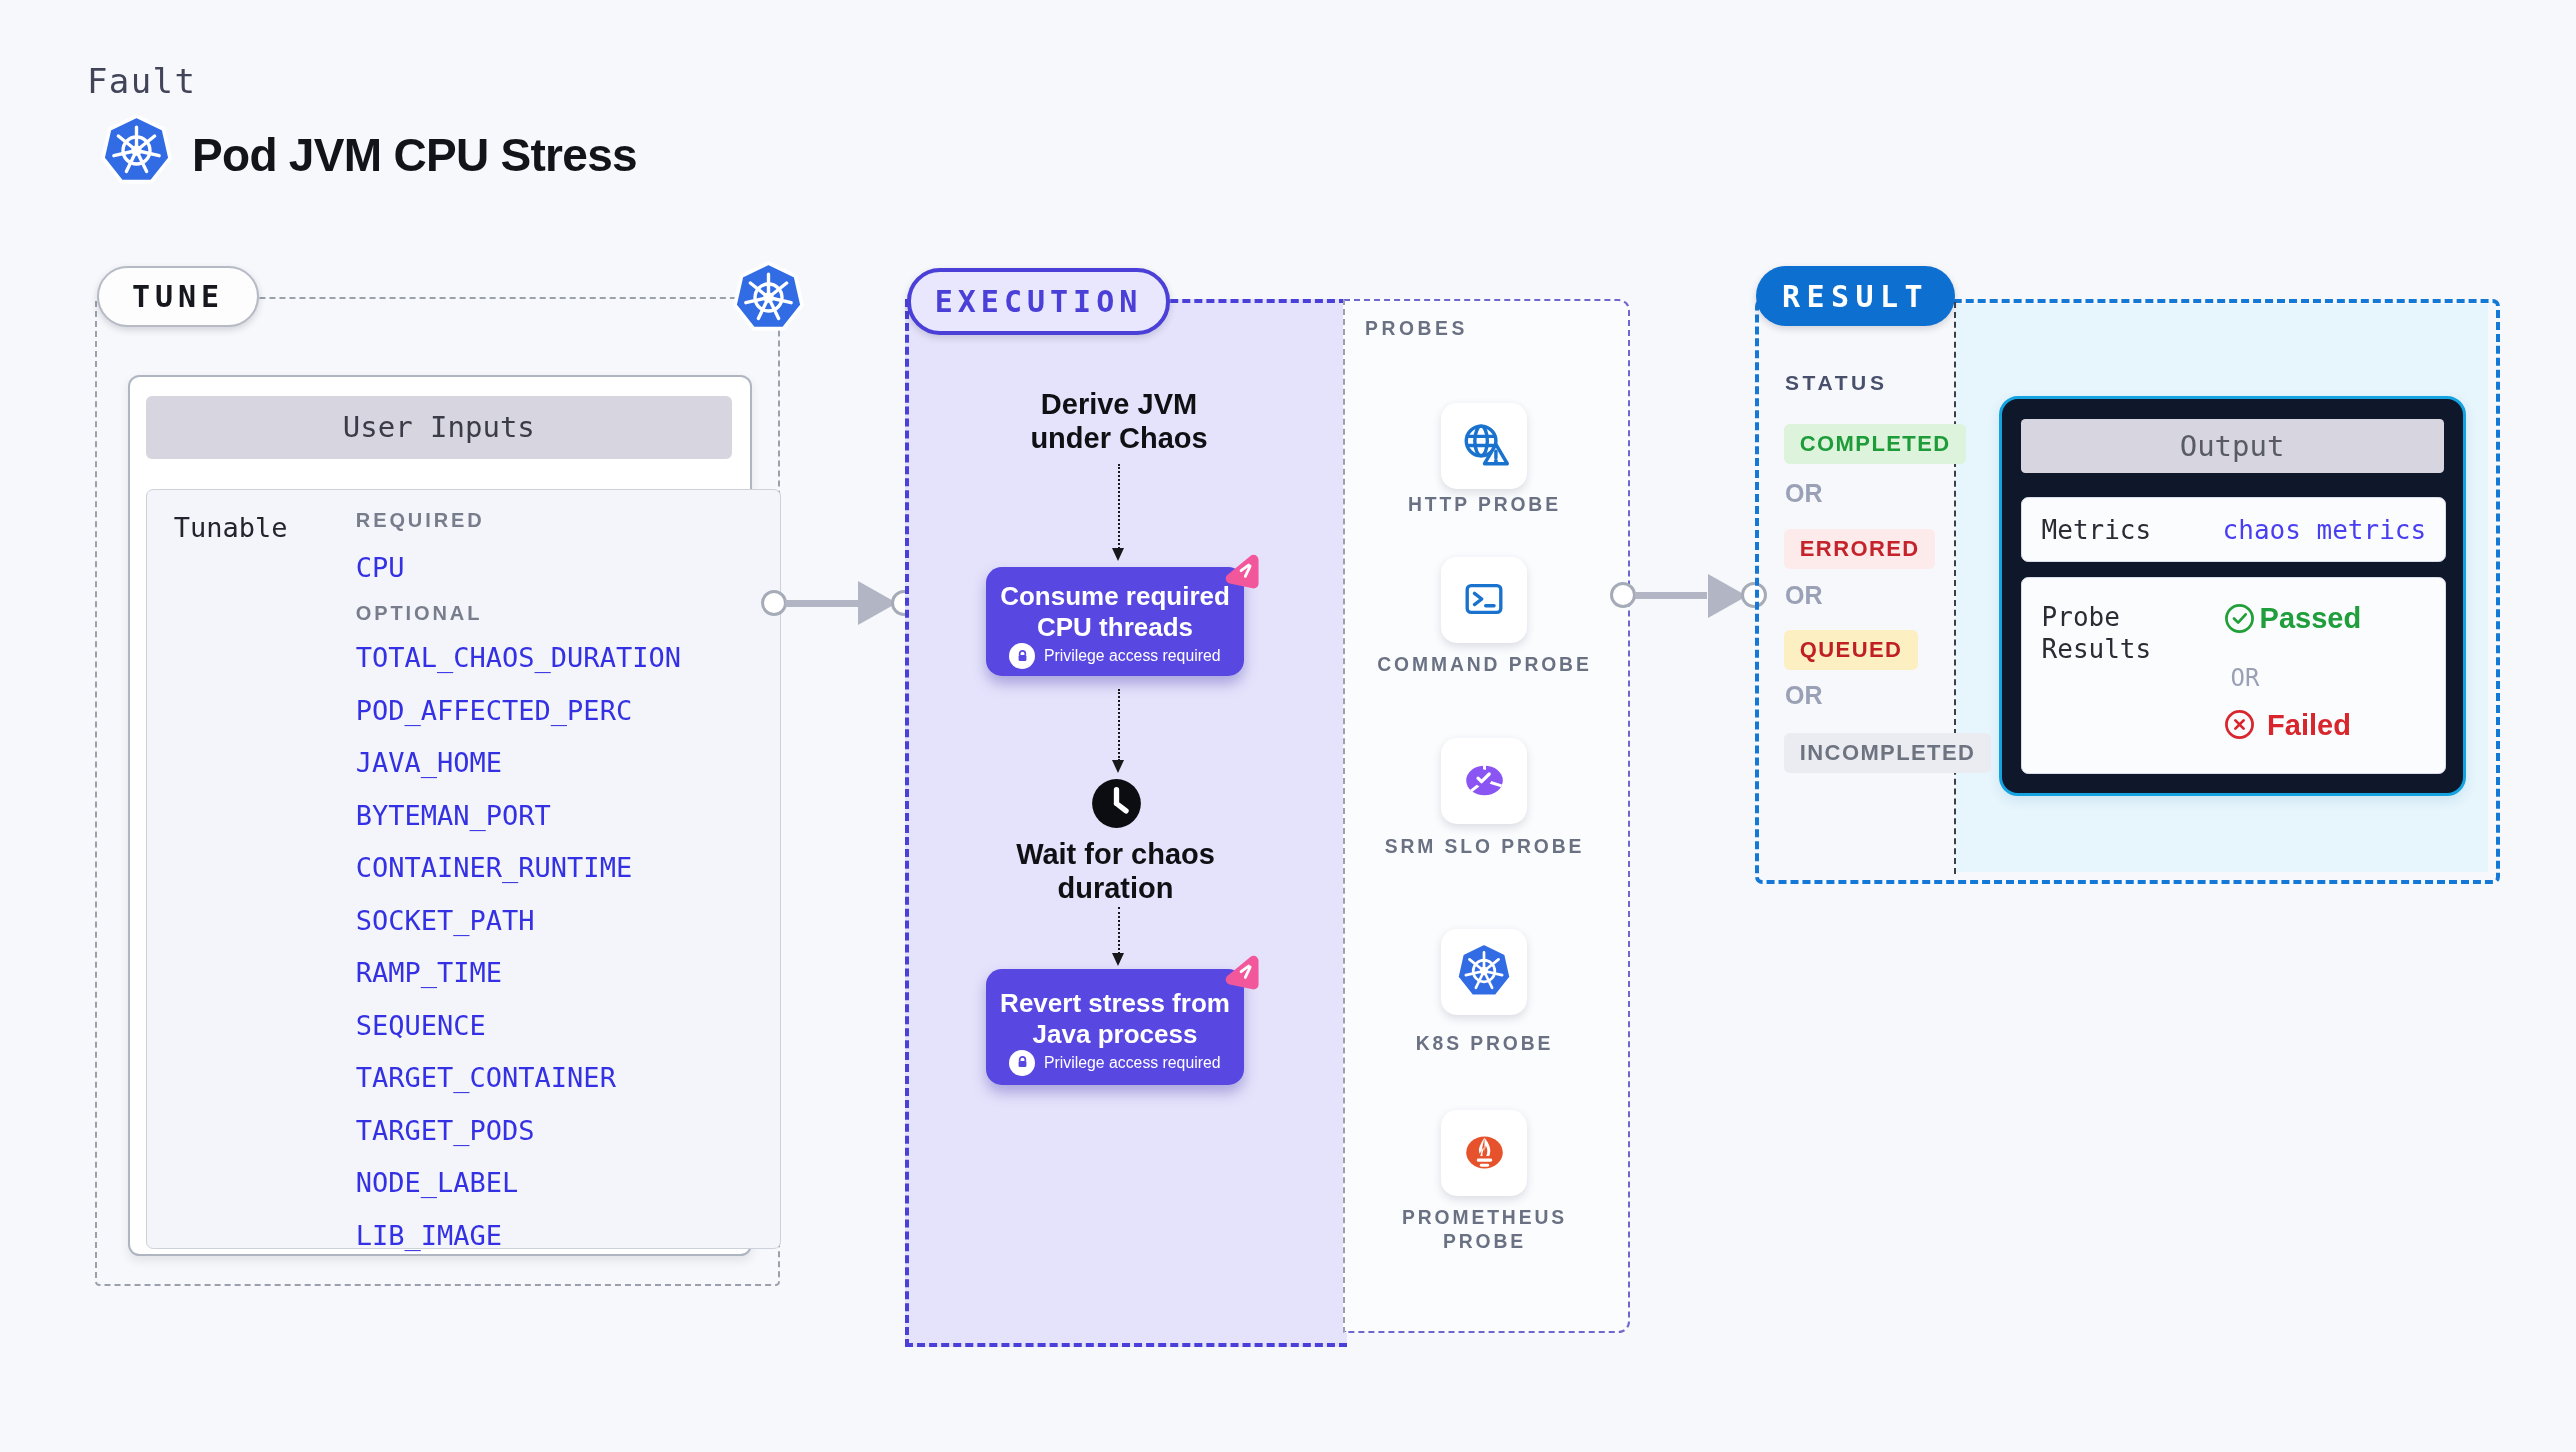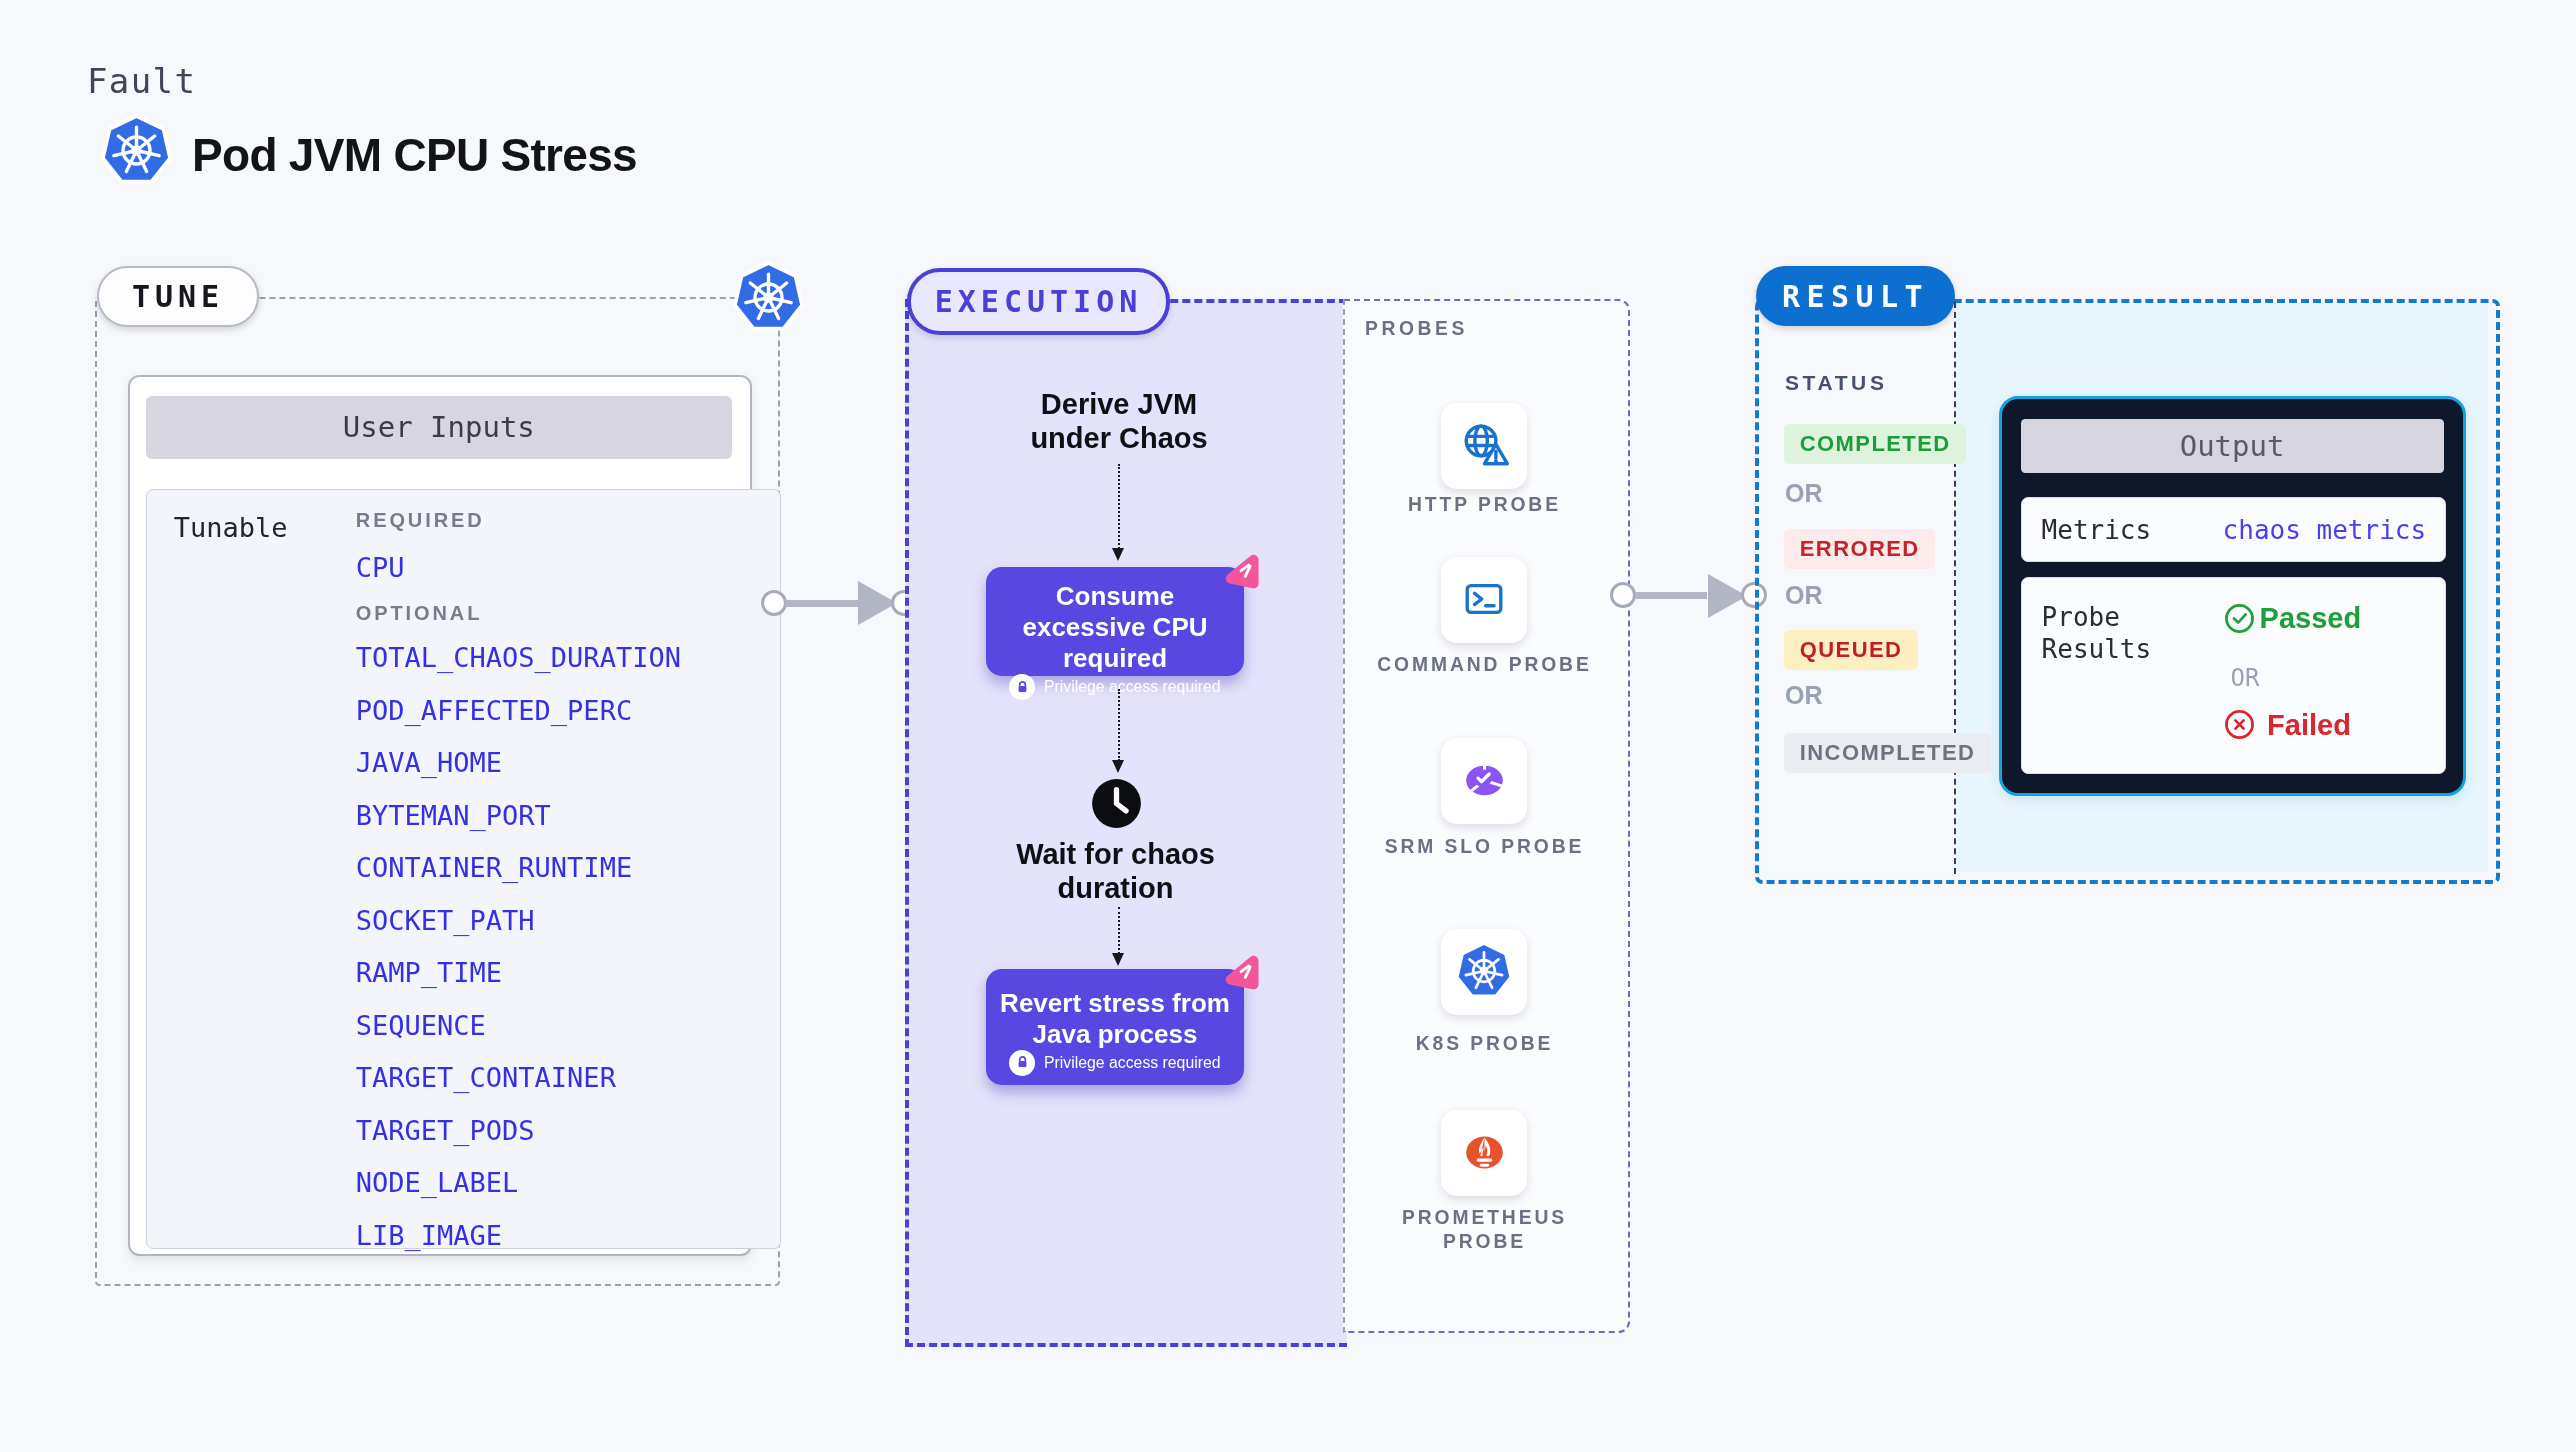--- a/index.html
+++ b/index.html
@@ -149,21 +149,21 @@
   <div class="abs conn-circle" style="left:891px;top:590px;"></div>
 
   <div class="abs exec-box" style="left:905px;top:299px;width:438px;height:1040px;"></div>
   <div class="abs probes-box" style="left:1343px;top:299px;width:283px;height:1030px;"></div>
   <div class="abs pill pill-exec mono" style="left:907px;top:268px;width:255px;height:59px;">EXECUTION</div>
 
   <div class="abs flow-text" style="left:997px;top:387px;width:244px;">Derive JVM under Chaos</div>
   <div class="abs dotline" style="left:1118px;top:464px;height:85px;"></div>
 
   <div class="abs action-box" style="left:986px;top:567px;width:258px;height:109px;">
-    <div class="action-title" style="margin-top:14.3px;">Consume excessive CPU required</div>
+    <div class="action-title" style="margin-top:14.3px;">Consume required CPU threads</div>
     <div class="action-note">
       <span class="lock-circle">
         <svg viewBox="0 0 24 24" width="17" height="17">
             <path d="M8 10 V8 a4 4 0 0 1 8 0 v2" fill="none" stroke="#5847e0" stroke-width="2.4"></path>
             <rect x="6.5" y="10" width="11" height="8.5" rx="1.8" fill="#5847e0"></rect>
           </svg>
       </span>
       <span class="note-text">Privilege access required</span>
     </div>
   </div>

